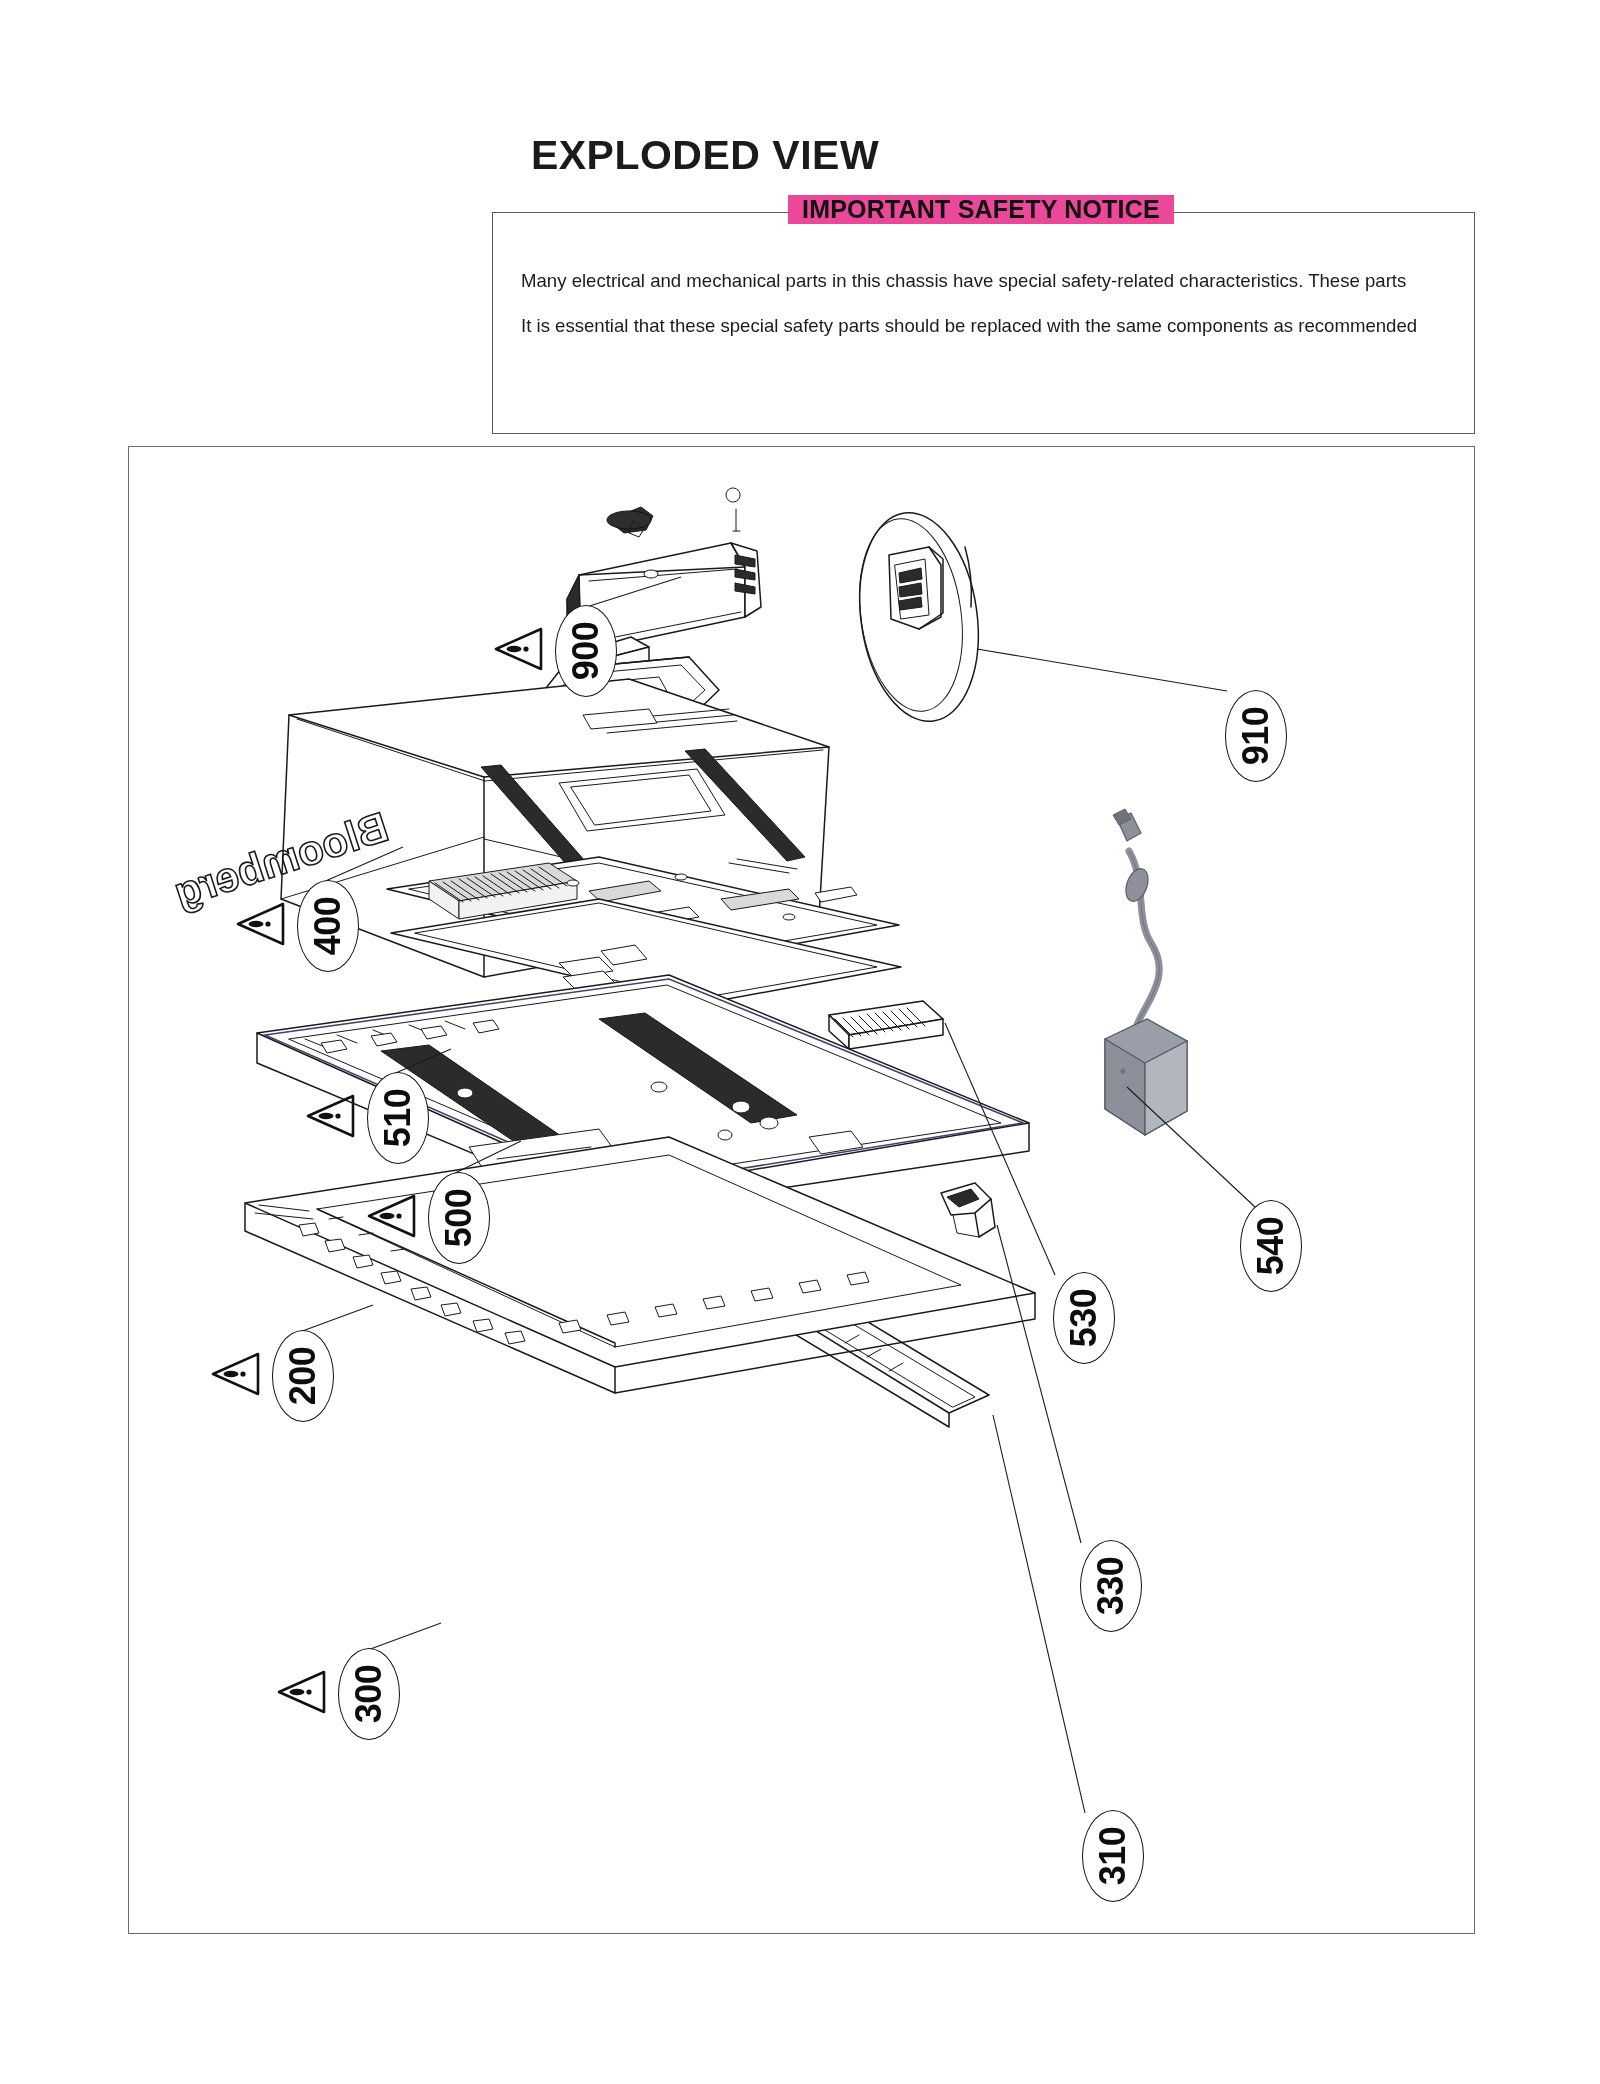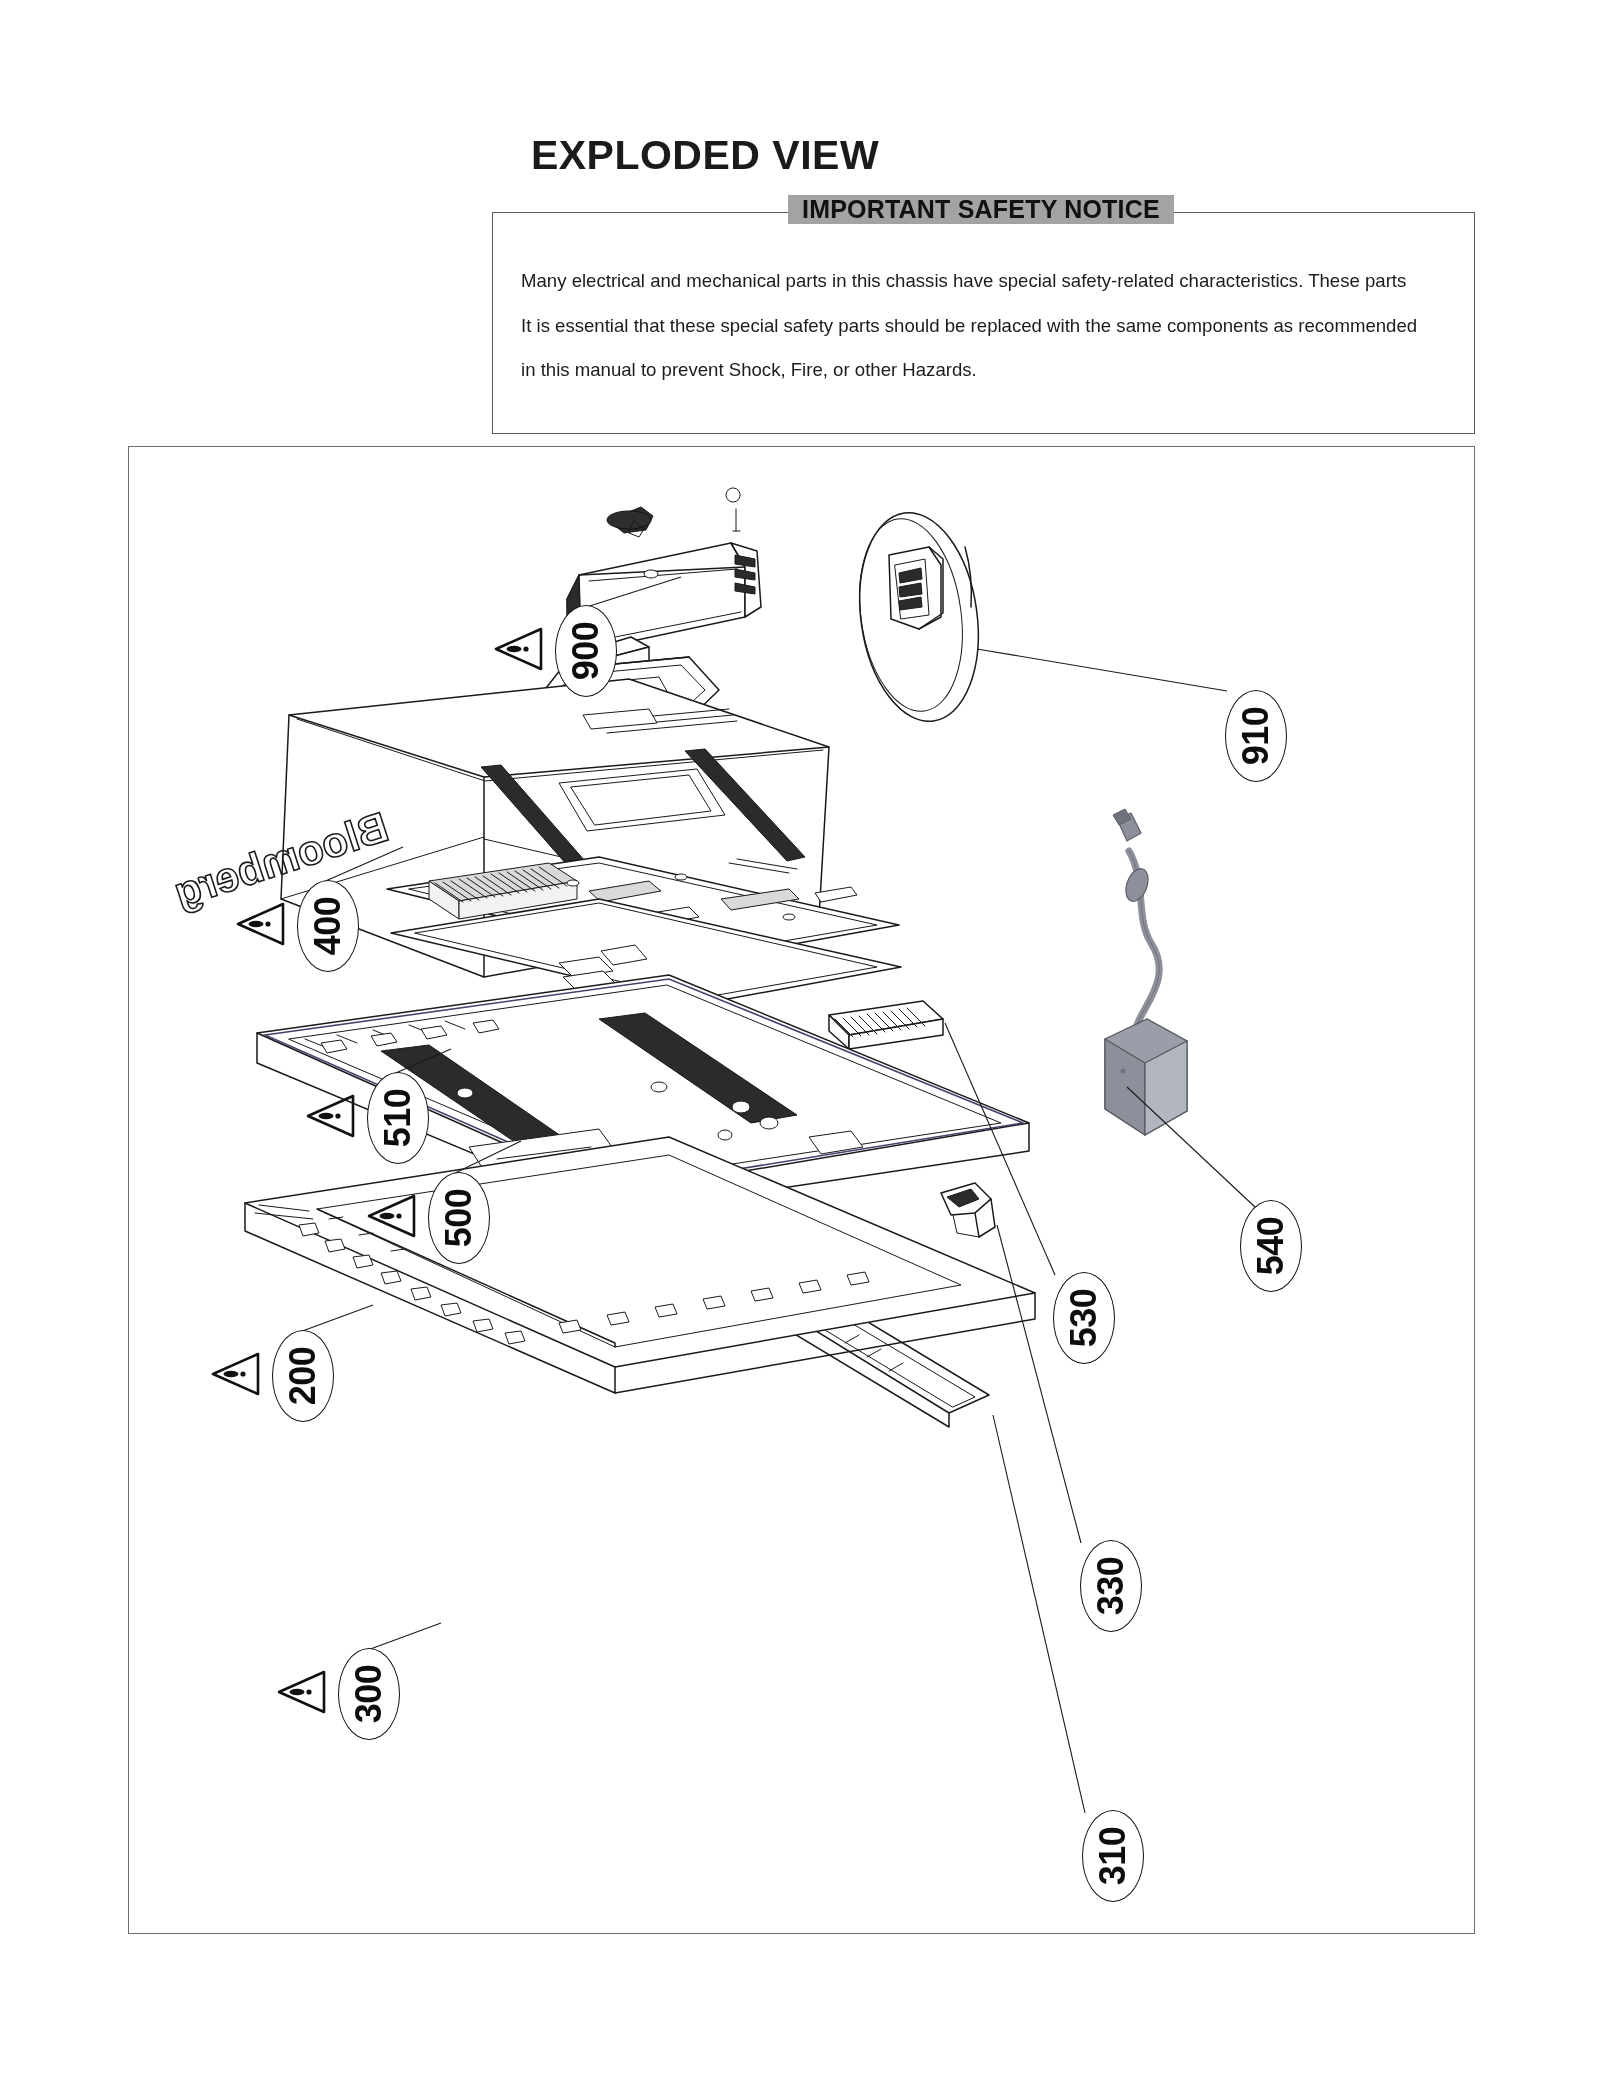--- a/index.html
+++ b/index.html
@@ -25,21 +25,21 @@
   
   .notice-box{
     position:absolute; left:492px; top:212px;
     width:983px; height:222px;
     border:1.4px solid #5a5a5a;
     box-sizing:border-box;
     background:#fff;
   }
   .notice-legend{
     position:absolute; left:788px; top:195px;
-    background:#a3a3a3; padding:0 14px;
+    background:#ec4899; padding:0 14px;
     font-size:25px; font-weight:bold; letter-spacing:.2px;
     color:#111;
     white-space:nowrap;
     z-index:3;
   }
   .notice-body{
     position:absolute; left:507px; top:252px;
     width:955px;
     font-size:18.6px;
     line-height:30.5px;
@@ -99,21 +99,20 @@
 <div id="page">
 
   <div class="page-title">EXPLODED VIEW</div>
 
   <div class="notice-box"></div>
   <div class="notice-legend">IMPORTANT SAFETY NOTICE</div>
 
   <div class="notice-body">
     <p><span>Many electrical and mechanical parts in this chassis have special safety-related characteristics. These parts</span></p>
     <p>It is essential that these special safety parts should be replaced with the same components as recommended</p>
-    <p>in this manual to prevent Shock, Fire, or other Hazards.</p>
   </div>
 
   <div class="diagram-frame">
     <svg width="1345" height="1486" viewBox="0 0 1345 1486">
       <defs>
         <style>
           .ln  { fill:none; stroke:#1a1a1a; stroke-width:1.5; stroke-linejoin:round; stroke-linecap:round; }
           .lnt { fill:none; stroke:#1a1a1a; stroke-width:1.0; stroke-linejoin:round; stroke-linecap:round; }
           .lnh { fill:none; stroke:#1a1a1a; stroke-width:2.4; stroke-linejoin:round; stroke-linecap:round; }
           .fw  { fill:#ffffff; stroke:#1a1a1a; stroke-width:1.5; stroke-linejoin:round; }

